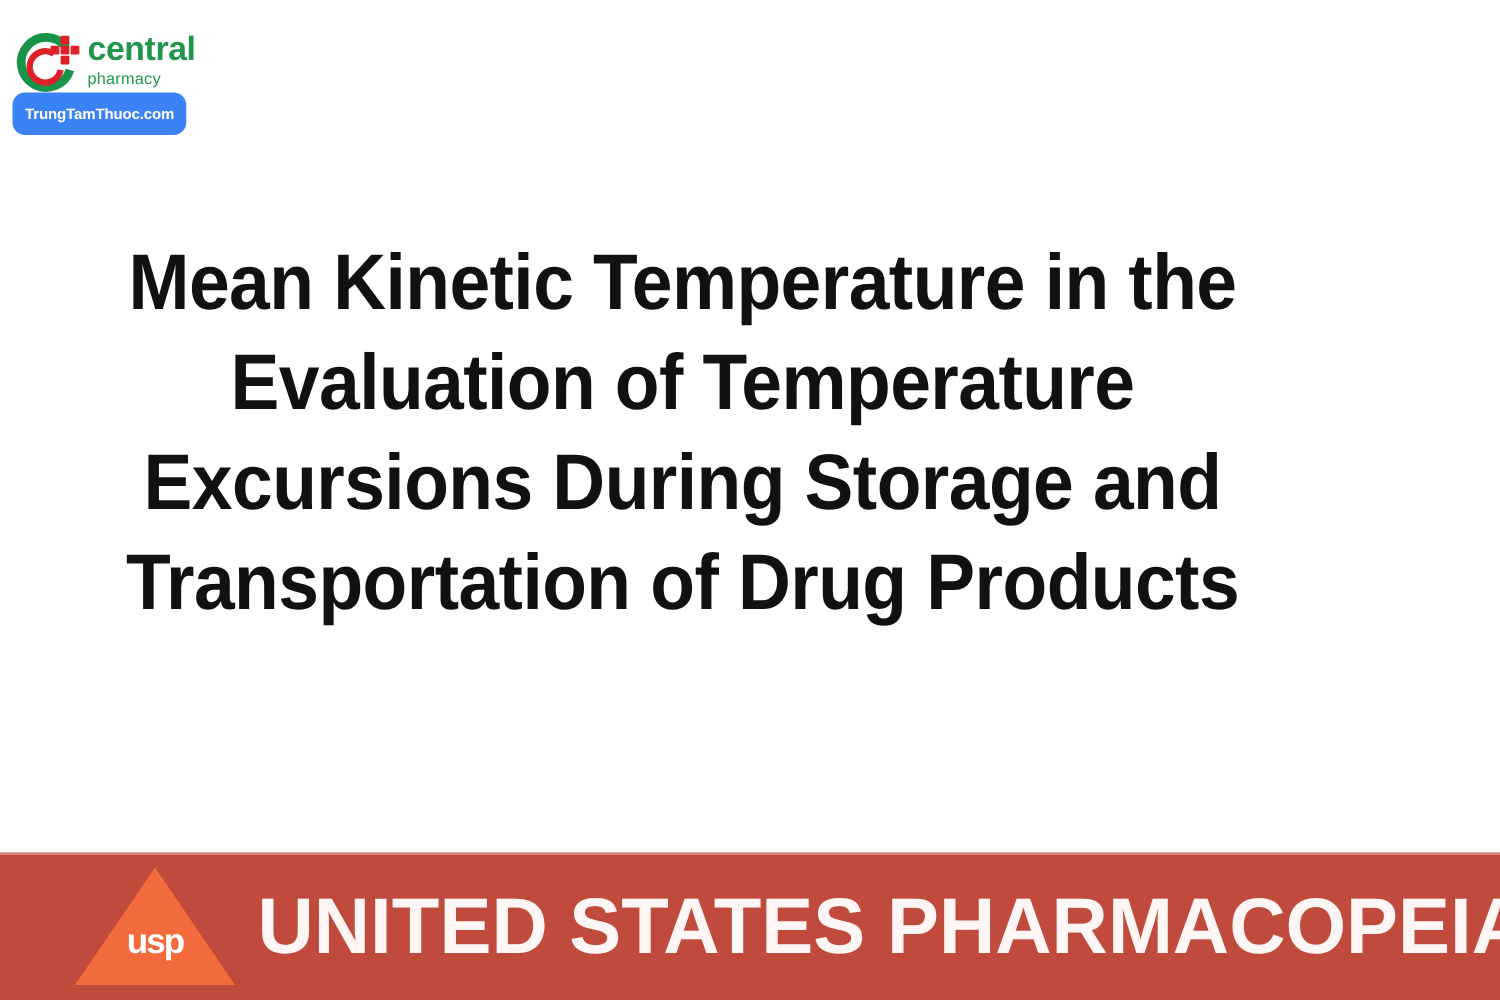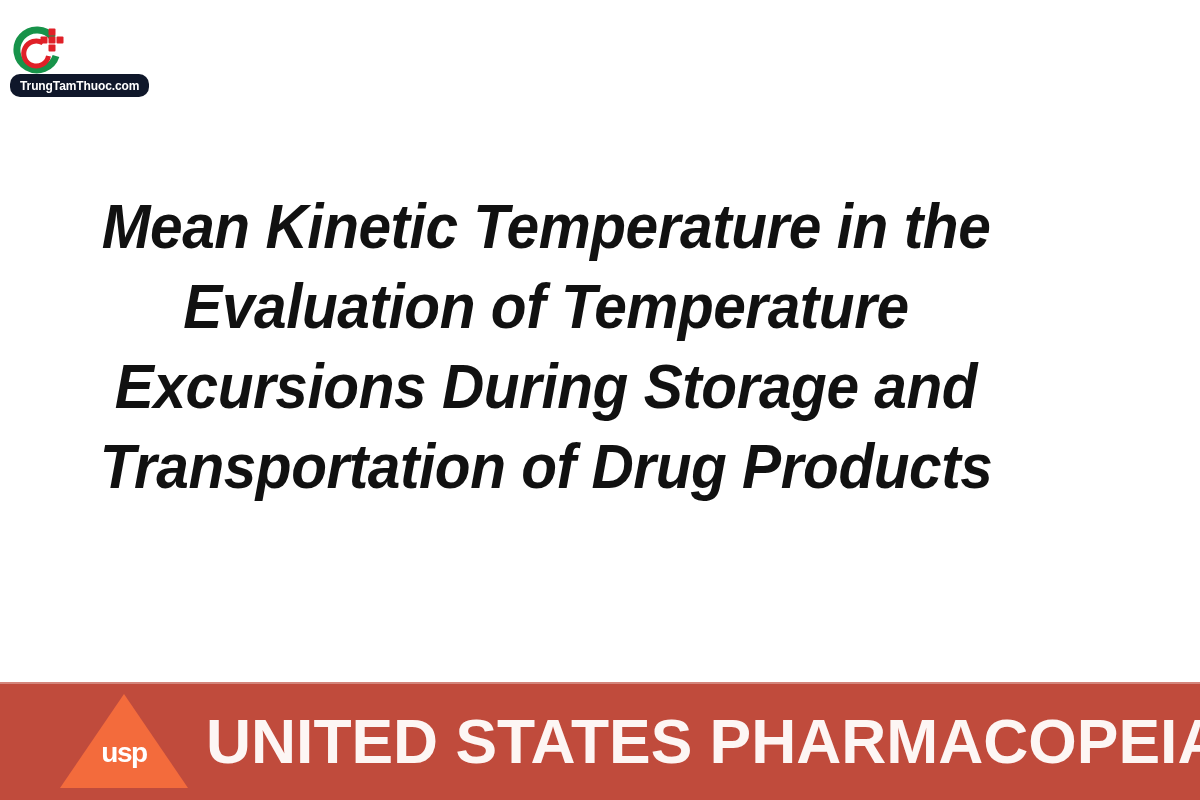--- a/index.html
+++ b/index.html
@@ -58,23 +58,23 @@
     color: #20964b;
     line-height: 15px;
     margin-top: 1px;
     letter-spacing: 0.2px;
     white-space: nowrap;
   }
   .brand-badge {
     position: absolute;
     left: 2px;
     top: 54px;
-    height: 23px;
+    height: 34px;
     min-width: 134px;
-    background: #0f172a;
+    background: #3b82f6;
     border-radius: 10px;
     display: flex;
     align-items: center;
     justify-content: center;
     padding: 0 10px;
     box-sizing: border-box;
   }
   .brand-badge-text {
     color: #ffffff;
     font-size: 12px;
@@ -84,21 +84,20 @@
     line-height: 12px;
   }
 
   
   .title-block {
     position: absolute;
     left: 0;
     top: 186px;
     width: 1092px;
     text-align: center;
-    font-style: italic;
   }
   .title-line {
     display: block;
     color: #111111;
     font-family: "Liberation Sans", sans-serif;
     font-weight: bold;
     font-size: 63px;
     line-height: 80px;
     letter-spacing: -0.5px;
     white-space: nowrap;
@@ -190,20 +189,24 @@
         <path d="M33 17 A12.5 12.5 0 1 0 38.5 30" fill="none" stroke="#e02028" stroke-width="5" stroke-linecap="butt"></path>
 
         <rect x="38.5" y="2.5" width="7" height="7" rx="1" fill="#e02028"></rect>
         <rect x="30.5" y="10.5" width="7" height="7" rx="1" fill="#e02028"></rect>
         <rect x="38.5" y="10.5" width="7" height="7" rx="1" fill="#e02028"></rect>
         <rect x="46.5" y="10.5" width="7" height="7" rx="1" fill="#e02028"></rect>
         <rect x="38.5" y="18.5" width="7" height="7" rx="1" fill="#e02028"></rect>
       </svg>
     </div>
 
+    <div class="brand-wordmark">
+      <div class="brand-name">central</div>
+      <div class="brand-sub">pharmacy</div>
+    </div>
 
     <div class="brand-badge">
       <span class="brand-badge-text">TrungTamThuoc.com</span>
     </div>
   </div>
 
   <div class="title-block">
     <span class="title-line">Mean Kinetic Temperature in the</span>
     <span class="title-line">Evaluation of Temperature</span>
     <span class="title-line">Excursions During Storage and</span>

